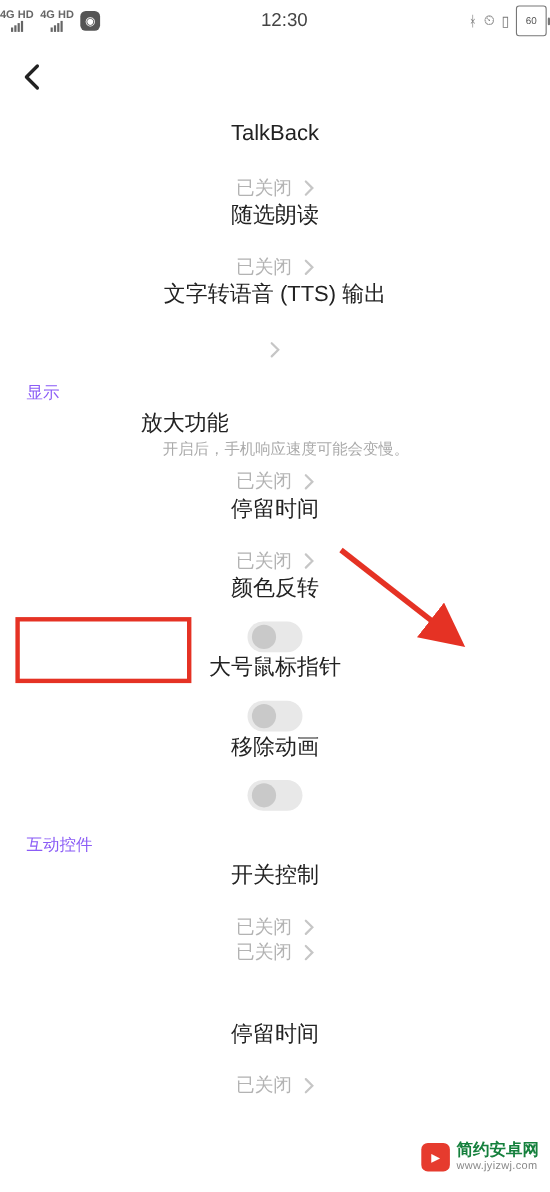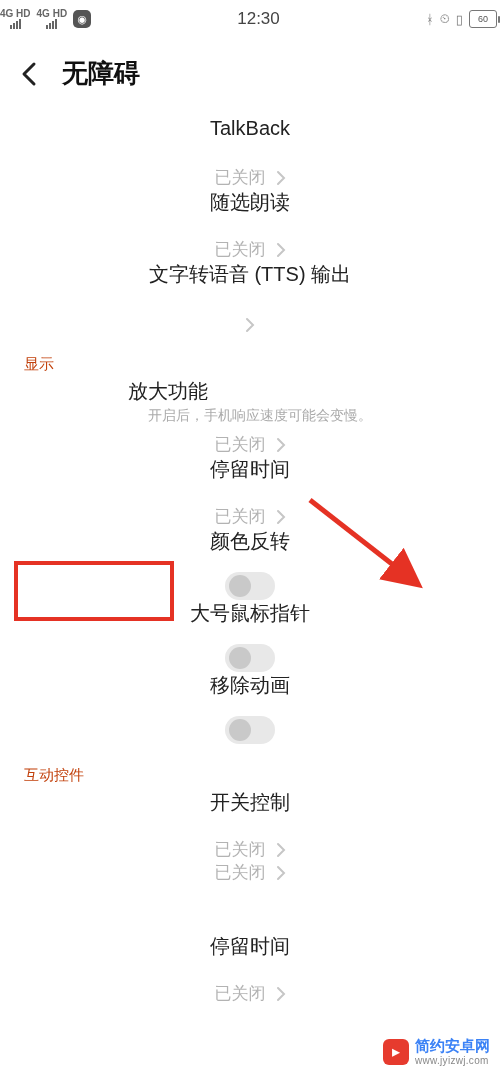--- a/index.html
+++ b/index.html
@@ -10,46 +10,46 @@
   .signal-lbl { font-size: 10px; font-weight: 600; line-height: 1; color: #666; }
   .signal-bars { display: inline-flex; align-items: flex-end; gap: 1px; }
   .signal-bars span { width: 2px; background: #666; display: inline-block; }
   .signal-bars span:nth-child(1){height:4px}
   .signal-bars span:nth-child(2){height:6px}
   .signal-bars span:nth-child(3){height:8px}
   .signal-bars span:nth-child(4){height:10px}
   .cam-icon { width: 18px; height: 18px; border-radius: 5px; background: #555; display:flex; align-items:center; justify-content:center; color:#fff; font-size:11px; }
   .clock { font-size: 17px; font-weight: 500; color: #444; }
   .battery { display: inline-flex; align-items: center; gap: 1px; }
-  .battery-body { width: 28px; height: 18px; border: 1.5px solid #777; border-radius: 3px; position: relative; display:flex; align-items:center; justify-content:center; font-size:9px; color:#555; }
+  .battery-body { width: 28px; height: 28px; border: 1.5px solid #777; border-radius: 3px; position: relative; display:flex; align-items:center; justify-content:center; font-size:9px; color:#555; }
   .battery-body::before { content:""; position:absolute; left:1px; top:1px; bottom:1px; width: 60%; background:#bbb; border-radius:1px; z-index:-1;}
   .battery-tip { width: 2px; height: 7px; background:#777; border-radius:1px; }
 
   .header { display: flex; align-items: center; padding: 18px 20px 26px 20px; gap: 22px; }
   .page-title { font-size: 26px; font-weight: 700; color: #111; }
 
-  .section-label { font-size: 15px; color: #c2410c; padding: 22px 24px 4px 24px; }
+  .section-label { font-size: 15px; color: #8b5cf6; padding: 22px 24px 4px 24px; }
 
   .row { display: flex; align-items: center; justify-content: space-between; padding: 0 24px; min-height: 72px; flex-direction: column; }
   .row-main { display: flex; flex-direction: column; justify-content: center; }
   .row-title { font-size: 20px; color: #222; }
   .row-sub { font-size: 14px; color: #aaa; margin-top: 2px; margin-left: 20px; }
   .row-right { display: flex; align-items: center; gap: 10px; color: #b3b3b3; font-size: 17px; }
   .status-txt { color: #b3b3b3; }
 
   .toggle { width: 50px; height: 28px; border-radius: 14px; background: #e8e8e8; position: relative; }
   .toggle::after { content: ""; position: absolute; width: 22px; height: 22px; border-radius: 50%; background: #c9c9c9; top: 3px; left: 4px; }
 
   .highlight-box { position: absolute; border: 4px solid #e53224; pointer-events: none; }
   .arrow-svg { position: absolute; pointer-events: none; }
 
   .watermark { position: absolute; right: 6px; bottom: 16px; display: flex; align-items: center; gap: 6px; background: rgba(255,255,255,0.6); padding: 2px 4px; }
   .wm-icon { width: 26px; height: 26px; background: #e63b2e; border-radius: 6px; display:flex; align-items:center; justify-content:center; color:#fff; font-size:16px; }
   .wm-txt { display:flex; flex-direction:column; line-height:1.15; }
-  .wm-top { font-size: 15px; font-weight: 600; color:#3b82f6; }
+  .wm-top { font-size: 15px; font-weight: 600; color:#15803d; }
   .wm-bot { font-size: 10px; color:#888; letter-spacing:0.3px; }
 </style>
 </head>
 <body>
 
 <div class="status-bar">
   <div class="status-left">
     <span style="display:flex;flex-direction:column;align-items:center;">
       <span class="signal-lbl">4G HD</span>
       <span class="signal-bars">
@@ -81,21 +81,20 @@
         </span>
       <span class="battery-tip"></span>
     </span>
   </div>
 </div>
 
 <div class="header">
   <svg width="20" height="28" viewBox="0 0 20 28">
     <polyline points="14,4 4,14 14,24" fill="none" stroke="#222" stroke-width="3" stroke-linecap="round" stroke-linejoin="round"></polyline>
   </svg>
-  <div class="page-title">无障碍</div>
 </div>
 
 <div class="row">
   <div class="row-main">
       <div class="row-title">TalkBack</div>
     </div>
   <div class="row-right">
     <span class="status-txt">已关闭</span>
     <svg width="10" height="16">
         <polyline points="2,2 8,8 2,14" fill="none" stroke="#c6c6c6" stroke-width="2" stroke-linecap="round"></polyline>

